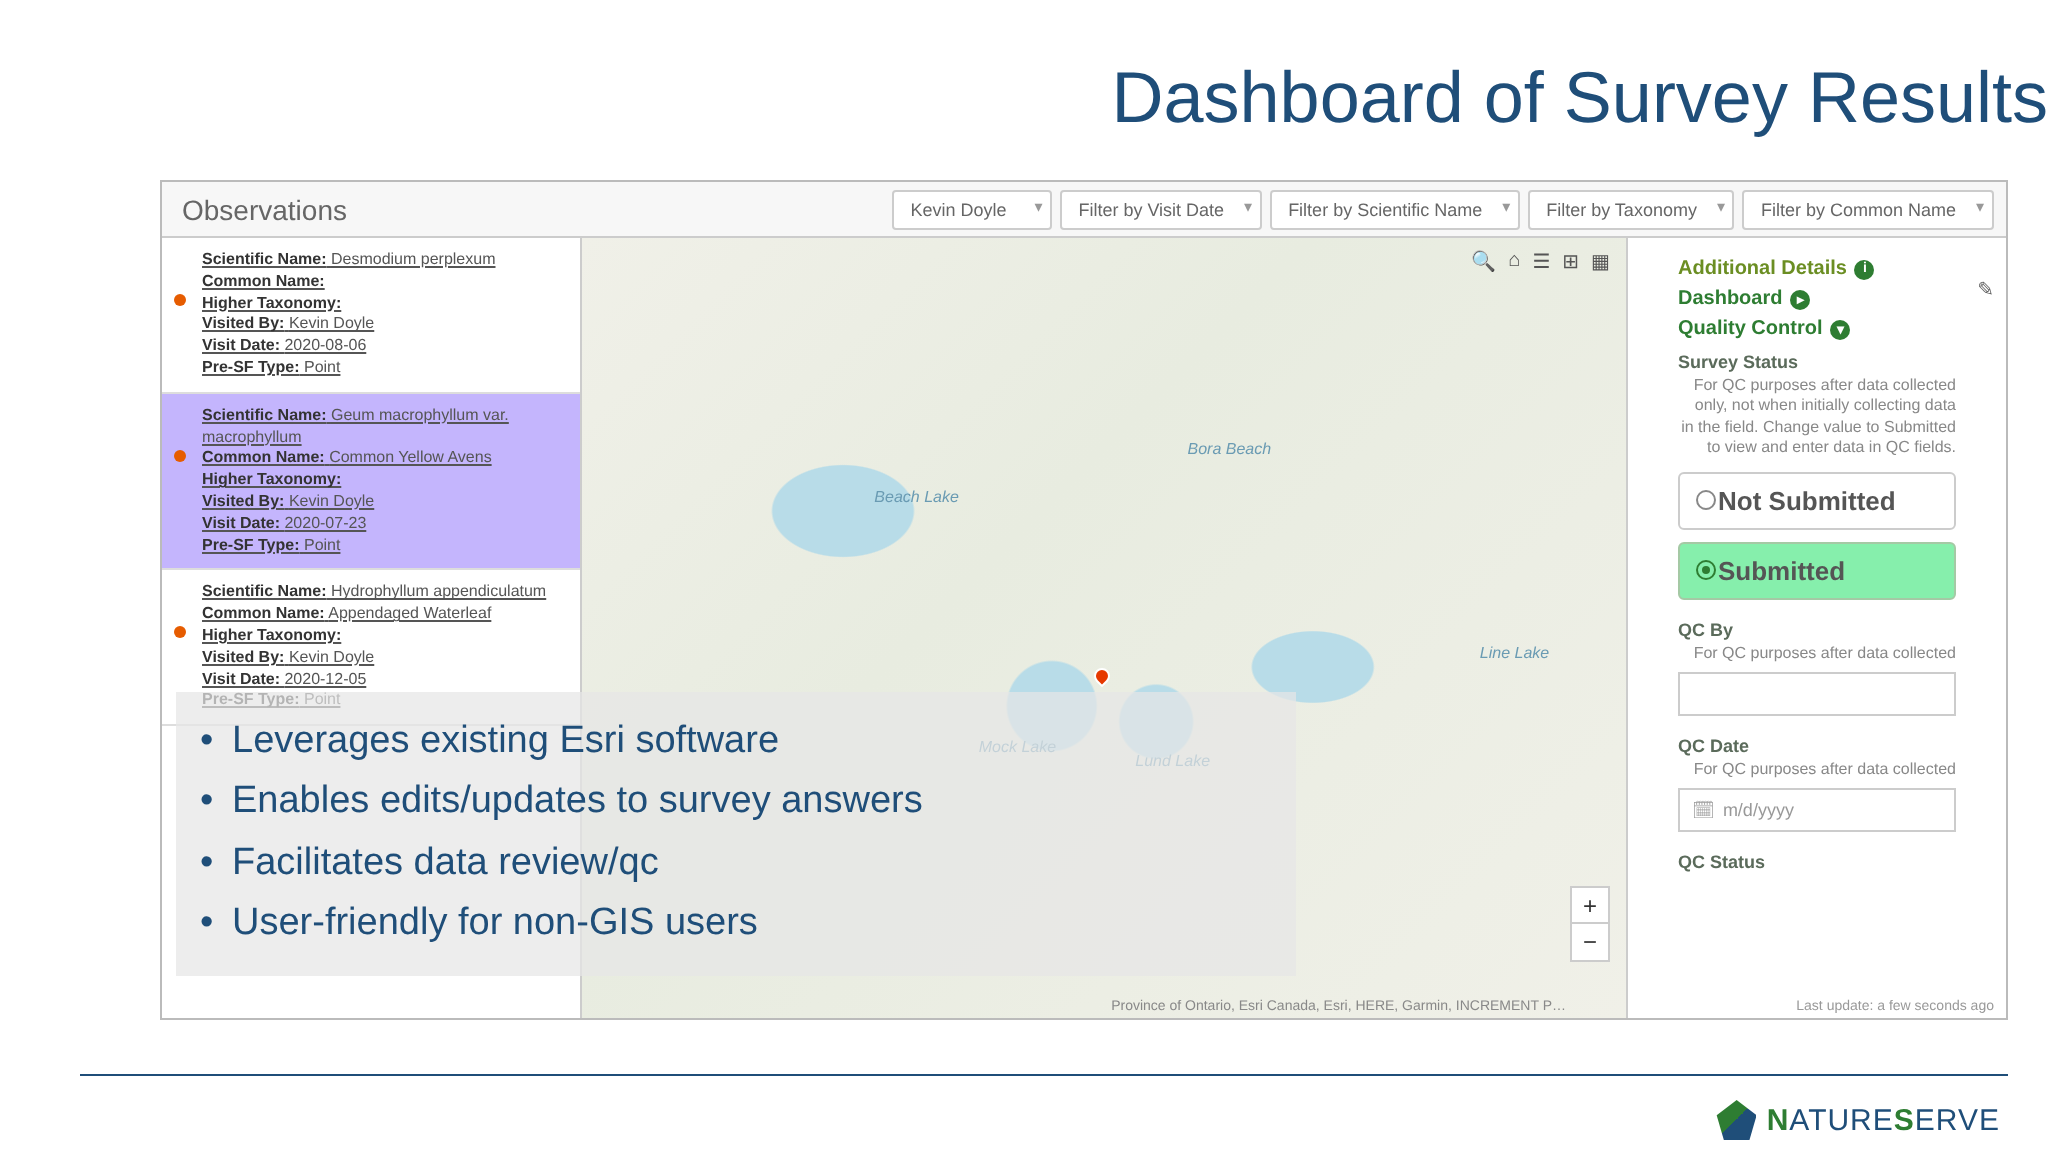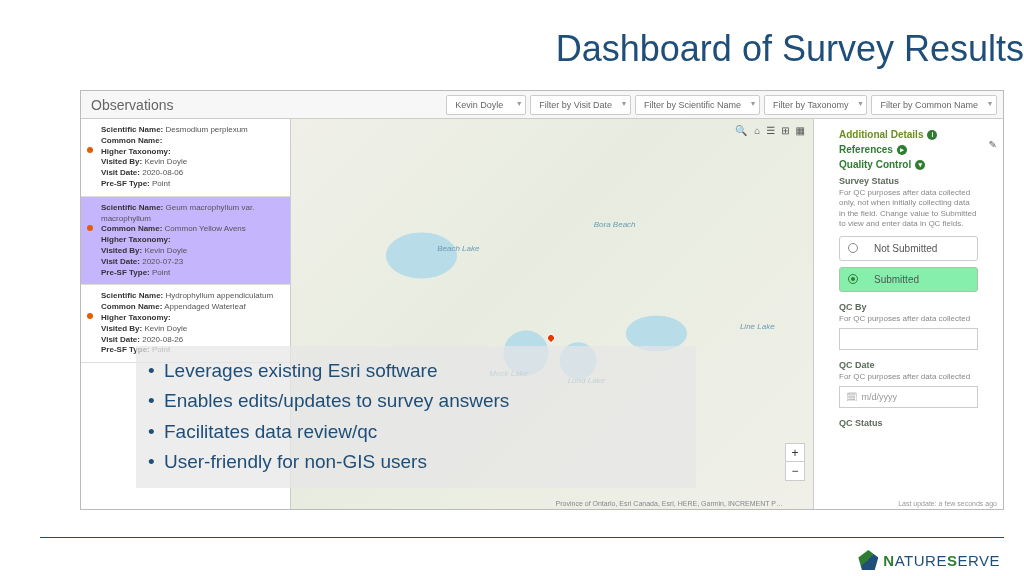--- a/index.html
+++ b/index.html
@@ -79,20 +79,21 @@
     background: #fff;
     overflow: hidden;
   }
   .obs-item {
     border-bottom: 1px solid #ddd;
     padding: 6px 6px 6px 20px;
     position: relative;
     font-size: 8px;
     line-height: 1.35;
     color: #555;
+    text-decoration: underline;
   }
   .obs-item.sel { background: #c4b5fd; }
   .obs-item::before {
     content: "";
     position: absolute;
     left: 6px;
     top: 28px;
     width: 6px;
     height: 6px;
     border-radius: 50%;
@@ -182,31 +183,32 @@
   .sp-head.muted { color: #6b8e23; }
   .edit-icon {
     position: absolute;
     right: 6px;
     top: 20px;
     font-size: 10px;
     color: #666;
     cursor: pointer;
   }
   .sp-sec-title { font-weight: 600; color: #5b6b5b; margin: 6px 0 2px; }
-  .sp-desc { font-size: 8px; color: #888; line-height: 1.3; }
+  .sp-desc { font-size: 8px; color: #888; line-height: 1.3; text-align: right; }
   .radio-row {
     border: 1px solid #ccc;
     border-radius: 3px;
     padding: 6px 8px;
     margin-top: 6px;
     display: flex;
     align-items: center;
-    gap: 16px;
-    font-size: 10px;
+    gap: 1px;
+    font-size: 13px;
     color: #555;
+    font-weight: bold;
   }
   .radio-row.sel { background: #86efac; border-color: #a5c9a5; }
   .radio-dot {
     width: 10px; height: 10px; border: 1.5px solid #888; border-radius: 50%;
     display: inline-block; position: relative;
   }
   .radio-row.sel .radio-dot { border-color: #2e7d32; }
   .radio-row.sel .radio-dot::after {
     content: ""; position: absolute; inset: 2px; background: #2e7d32; border-radius: 50%;
   }
@@ -230,21 +232,20 @@
     color: #999;
   }
   
   .bullet-overlay {
     position: absolute;
     left: 88px;
     top: 346px;
     width: 560px;
     background: rgba(230,230,230,0.72);
     padding: 10px 10px 10px 6px;
-    margin-left: 48px;
   }
   .bullet-overlay ul { list-style: none; }
   .bullet-overlay li {
     color: #1f4e79;
     font-size: 19px;
     line-height: 1.6;
     padding-left: 22px;
     position: relative;
   }
   .bullet-overlay li::before {
@@ -322,21 +323,21 @@
         <div><b>Higher Taxonomy:</b> <span></span></div>
         <div><b>Visited By:</b> <span>Kevin Doyle</span></div>
         <div><b>Visit Date:</b> <span>2020-07-23</span></div>
         <div><b>Pre-SF Type:</b> <span>Point</span></div>
       </div>
       <div class="obs-item">
         <div><b>Scientific Name:</b> <span>Hydrophyllum appendiculatum</span></div>
         <div><b>Common Name:</b> <span>Appendaged Waterleaf</span></div>
         <div><b>Higher Taxonomy:</b> <span></span></div>
         <div><b>Visited By:</b> <span>Kevin Doyle</span></div>
-        <div><b>Visit Date:</b> <span>2020-08-26</span></div>
+        <div><b>Visit Date:</b> <span>2020-12-05</span></div>
         <div><b>Pre-SF Type:</b> <span>Point</span></div>
       </div>
     </div>
 
     <div class="map-pane">
       <div class="map-tools">
         <span>🔍</span>
         <span>⌂</span>
         <span>☰</span>
         <span>⊞</span>
@@ -355,21 +356,21 @@
       <div class="map-attr">Province of Ontario, Esri Canada, Esri, HERE, Garmin, INCREMENT P…</div>
     </div>
 
     <div class="side-panel">
       <div class="sp-head muted">
         <span>Additional Details</span>
           <span class="chev">i</span>
       </div>
       <span class="edit-icon">✎</span>
       <div class="sp-head">
-        <span>References</span>
+        <span>Dashboard</span>
           <span class="chev">▸</span>
       </div>
       <div class="sp-head">
         <span>Quality Control</span>
           <span class="chev">▾</span>
       </div>
 
       <div class="sp-sec-title">Survey Status</div>
       <div class="sp-desc">For QC purposes after data collected only, not when initially collecting data in the field. Change value to Submitted to view and enter data in QC fields.</div>
       <div class="radio-row">

